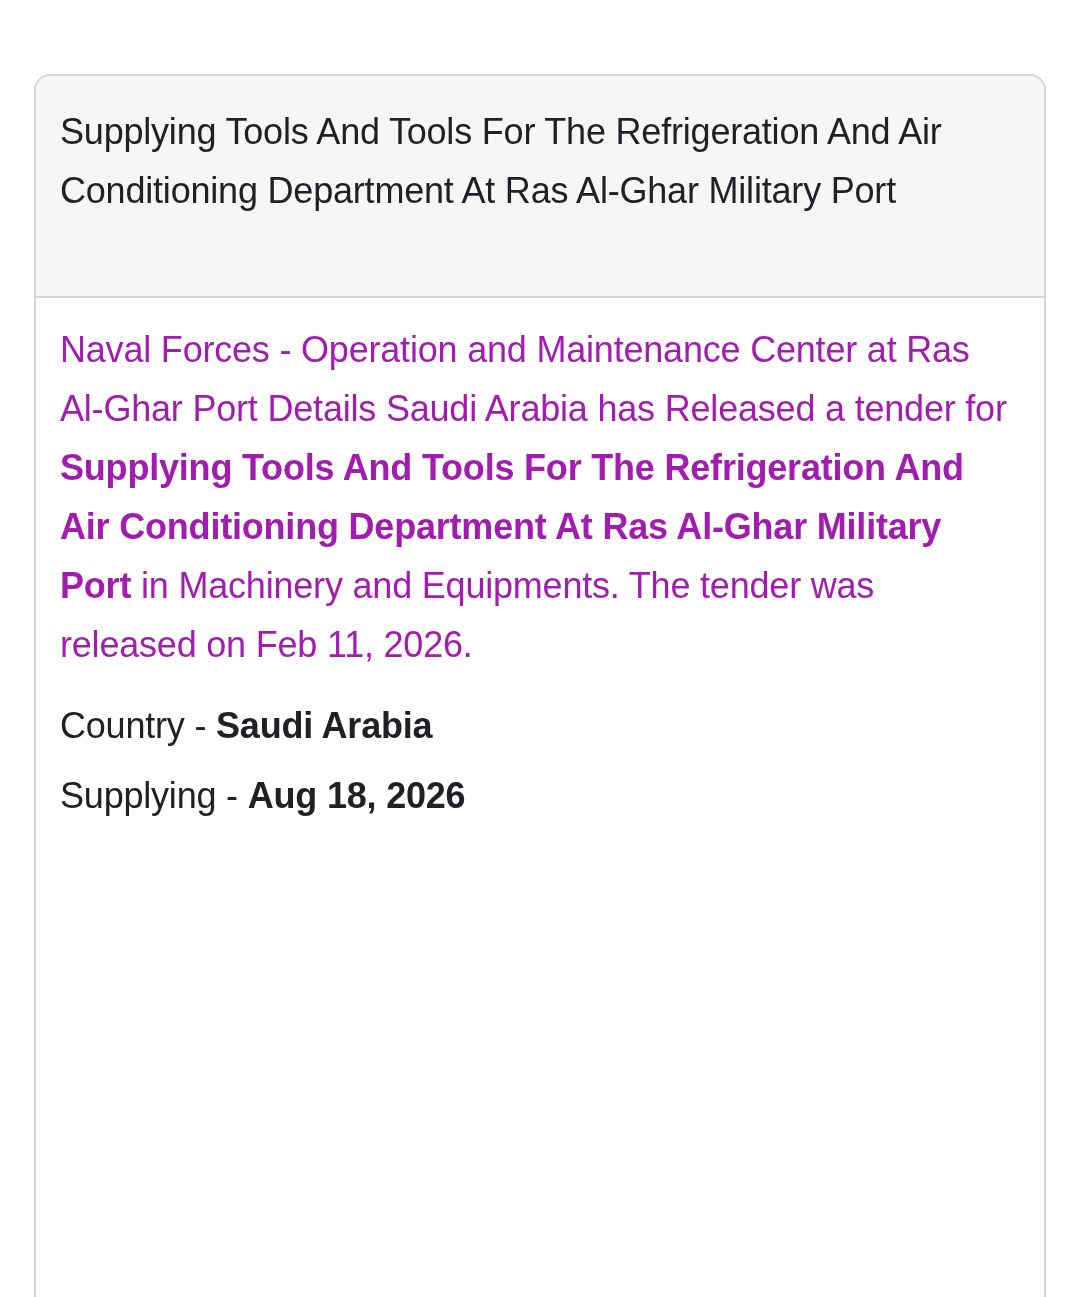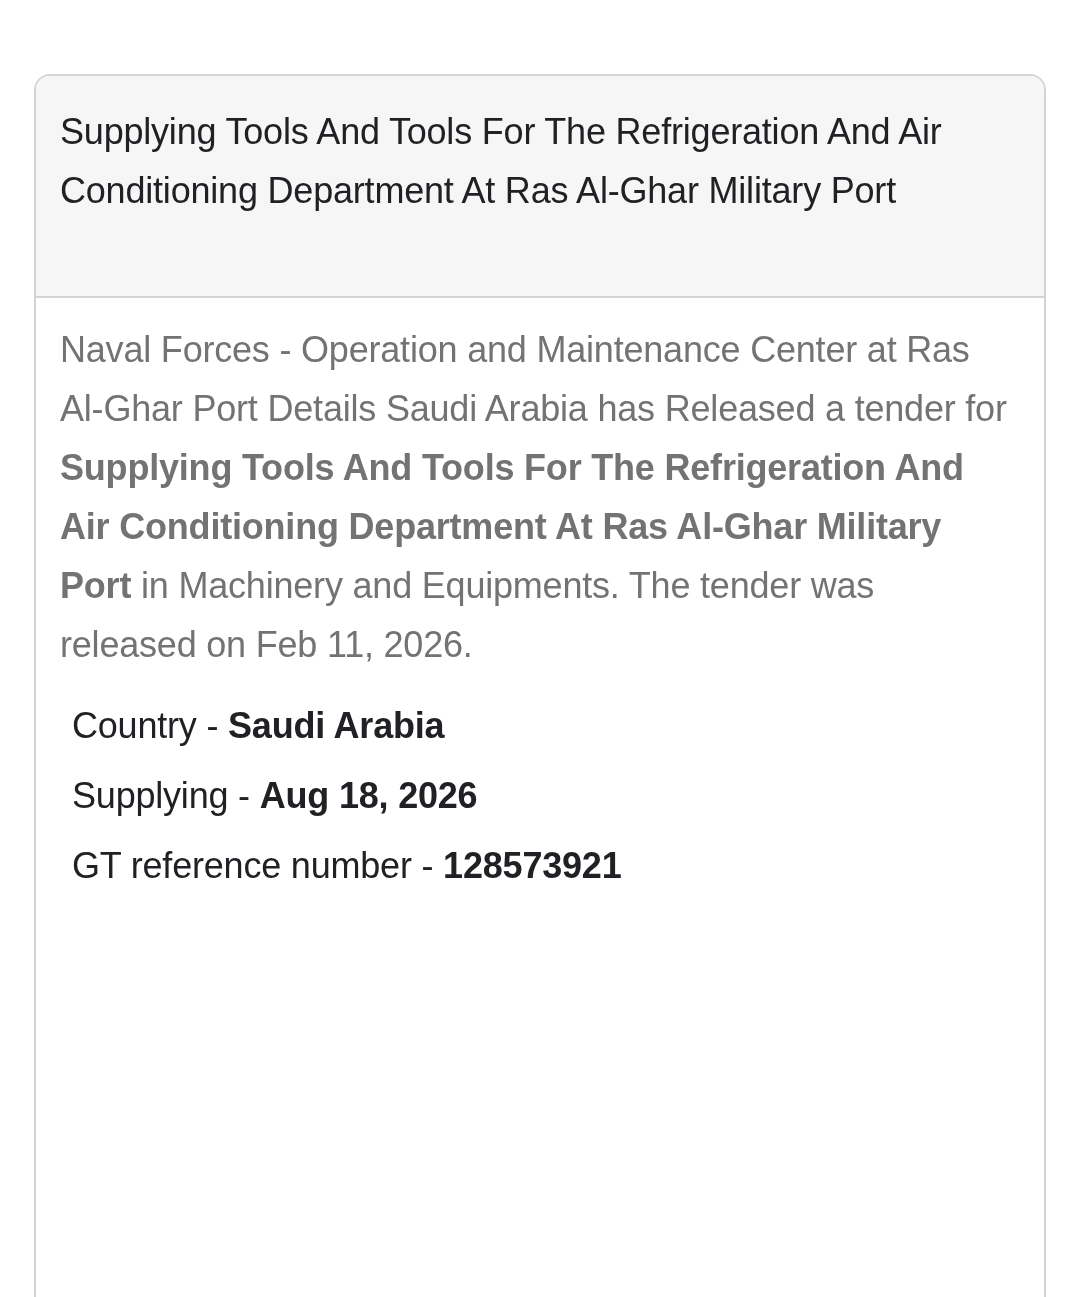--- a/index.html
+++ b/index.html
@@ -43,28 +43,28 @@
       letter-spacing: -0.2px;
     }
     .card-body {
       padding: 22px 24px 0 24px;
     }
     .desc {
       margin: 0 0 22px 0;
       font-size: 36px;
       line-height: 59px;
       font-weight: 500;
-      color: #737373;
+      color: #a21caf;
       letter-spacing: -0.2px;
     }
     .desc .b {
       font-weight: 700;
     }
     .field {
-      margin: 0 0 11px 12px;
+      margin: 0 0 11px 0;
       font-size: 36px;
       line-height: 59px;
       color: #202124;
       letter-spacing: -0.2px;
     }
     .field .label {
       font-weight: 400;
     }
     .field .value {
       font-weight: 700;
@@ -78,16 +78,15 @@
     <h1 class="card-title">Supplying Tools And Tools For The Refrigeration And Air Conditioning Department At Ras Al-Ghar Military Port</h1>
   </div>
   <div class="card-body">
     <p class="desc"><span>Naval Forces - Operation and Maintenance Center at Ras Al-Ghar Port Details</span><span> Saudi Arabia has Released a tender for </span><span class="b">Supplying Tools And Tools For The Refrigeration And Air Conditioning Department At Ras Al-Ghar Military Port</span><span> in Machinery and Equipments. The tender was released on Feb 11, 2026.</span></p>
 
     <p class="field"><span class="label">Country - </span><span class="value">Saudi Arabia</span></p>
 
 
     <p class="field"><span class="label">Supplying - </span><span class="value">Aug 18, 2026</span></p>
 
-    <p class="field"><span class="label">GT reference number - </span><span class="value">128573921</span></p>
 
   </div>
 </div>
 
 </body></html>

